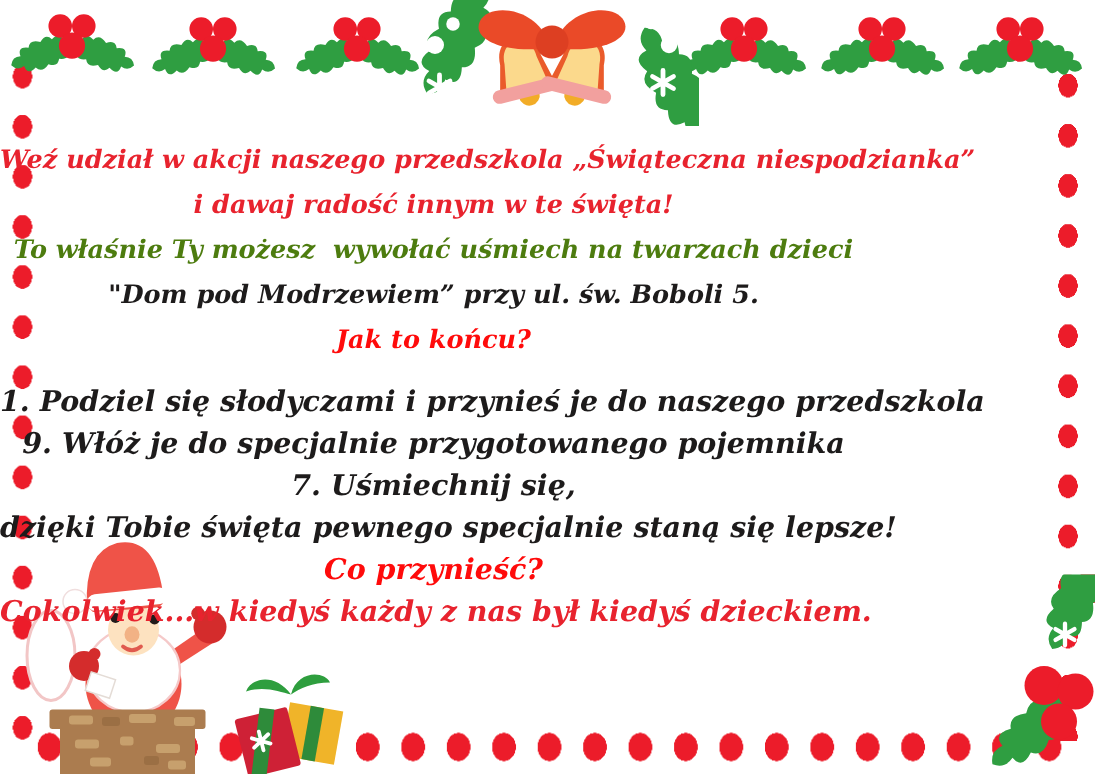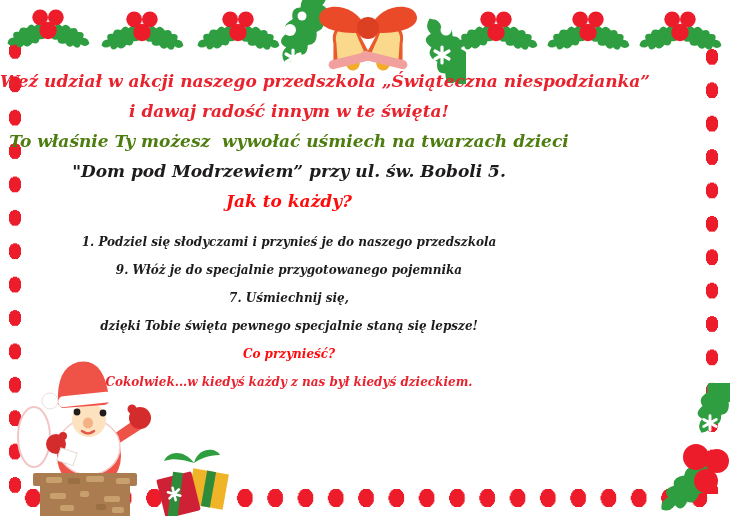--- a/index.html
+++ b/index.html
@@ -10,24 +10,24 @@
   .dots-left{left:7px;top:42px;width:16px;height:452px;
     background-image:radial-gradient(ellipse 6.5px 8px at 8px 9px,#ec1c2a 98%,rgba(255,255,255,0) 100%);
     background-size:16px 33.4px;background-repeat:repeat-y;}
   .dots-right{left:704px;top:48px;width:16px;height:446px;
     background-image:radial-gradient(ellipse 6.5px 8px at 8px 9px,#ec1c2a 98%,rgba(255,255,255,0) 100%);
     background-size:16px 33.4px;background-repeat:repeat-y;}
   .dots-bottom{left:18px;top:487px;width:694px;height:24px;
     background-image:radial-gradient(ellipse 8px 9.5px at 15px 11px,#ec1c2a 98%,rgba(255,255,255,0) 100%);
     background-size:30.3px 24px;background-repeat:repeat-x;}
   
-  .text-block{position:absolute;left:0;top:66px;width:578px;text-align:center;
+  .text-block{position:absolute;left:0;top:92px;width:578px;text-align:center;
     font-style:italic;font-weight:bold;}
   .line{font-size:17px;line-height:30px;white-space:pre;}
-  .line.sm{font-size:12px;line-height:28px;}
+  .line.sm{font-size:19px;line-height:28px;}
   .gap{margin-top:12px;}
   .c-crimson{color:#e8232e;}
   .c-green{color:#4d7c0f;}
   .c-black{color:#1d1b1b;}
   .c-red{color:#ff0b0b;}
 </style>
 </head>
 <body>
 
 <div class="poster">
@@ -183,21 +183,21 @@
         <circle cx="67" cy="78" r="12"></circle>
         <circle cx="56" cy="98" r="12"></circle>
     </g>
   </svg>
 
   <div class="text-block">
     <div class="line c-crimson">Weź udział w akcji naszego przedszkola „Świąteczna niespodzianka”</div>
     <div class="line c-crimson">i dawaj radość innym w te święta!</div>
     <div class="line c-green">To właśnie Ty możesz  wywołać uśmiech na twarzach dzieci</div>
     <div class="line c-black">"Dom pod Modrzewiem” przy ul. św. Boboli 5.</div>
-    <div class="line c-red">Jak to każdy?</div>
+    <div class="line c-red">Jak to końcu?</div>
     <div class="line sm gap c-black">1. Podziel się słodyczami i przynieś je do naszego przedszkola</div>
     <div class="line sm c-black">9. Włóż je do specjalnie przygotowanego pojemnika</div>
     <div class="line sm c-black">7. Uśmiechnij się,</div>
     <div class="line sm c-black">dzięki Tobie święta pewnego specjalnie staną się lepsze!</div>
     <div class="line sm c-red">Co przynieść?</div>
     <div class="line sm c-crimson">Cokolwiek...w kiedyś każdy z nas był kiedyś dzieckiem.</div>
   </div>
 
 </div>
 

